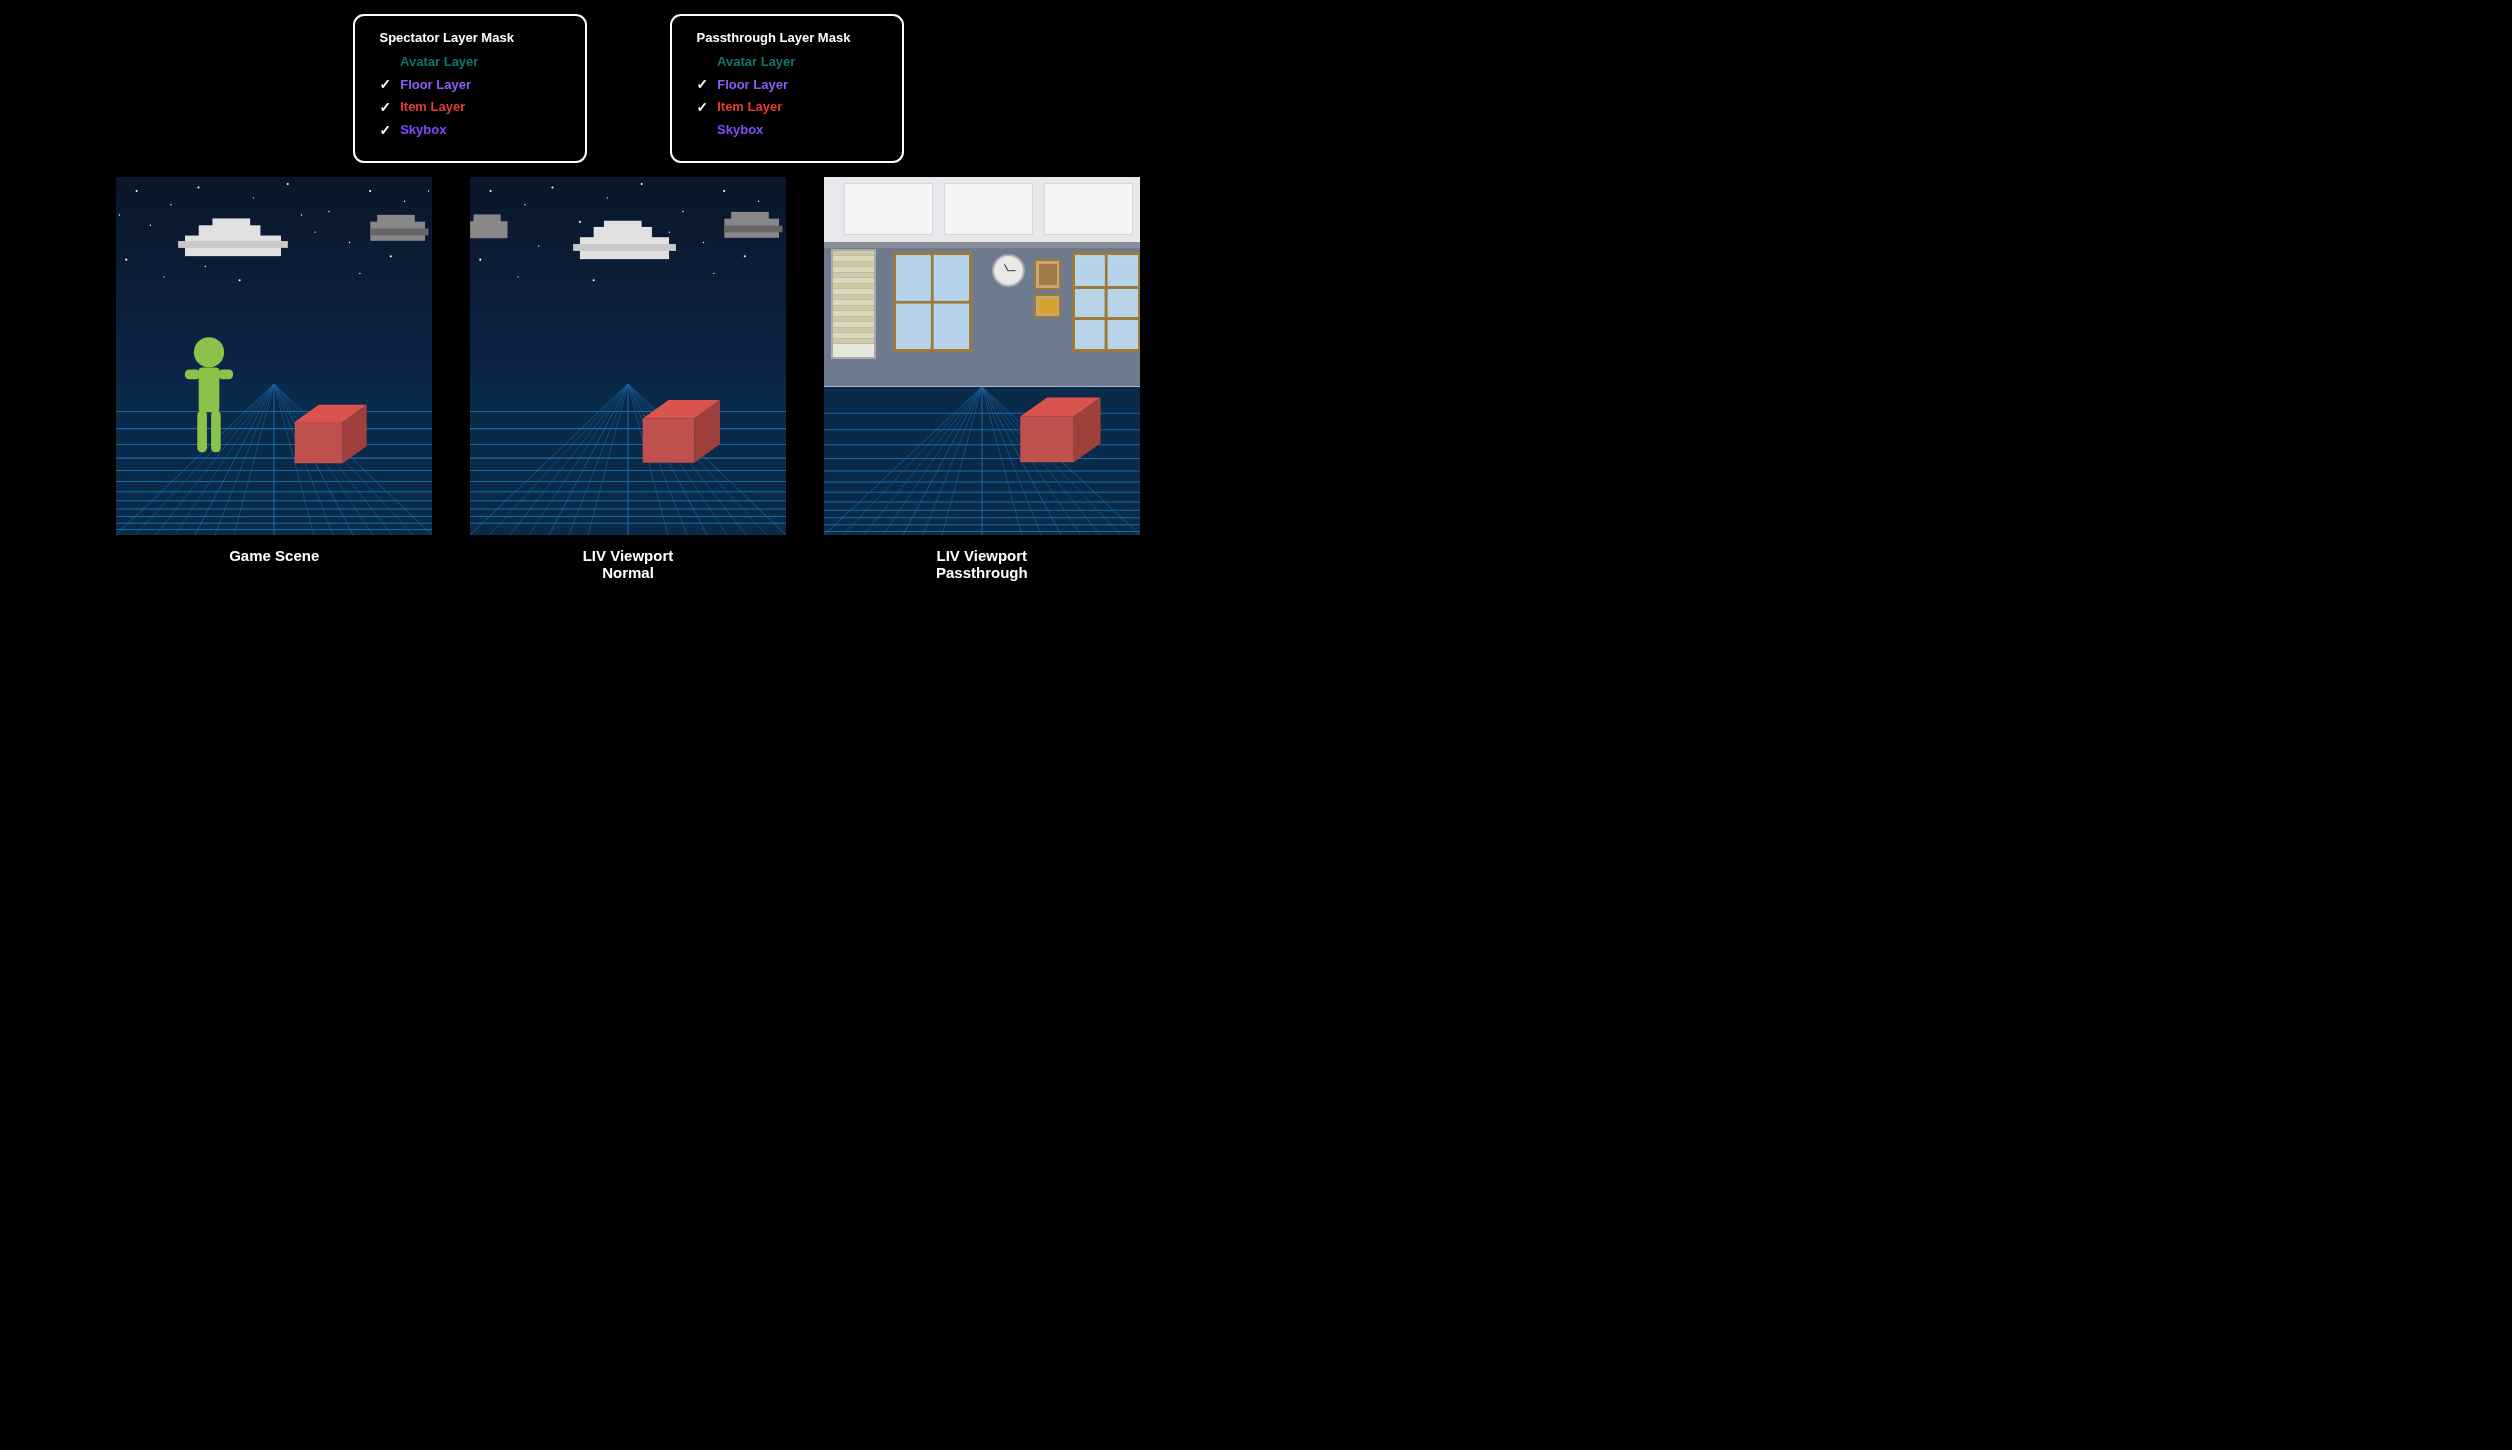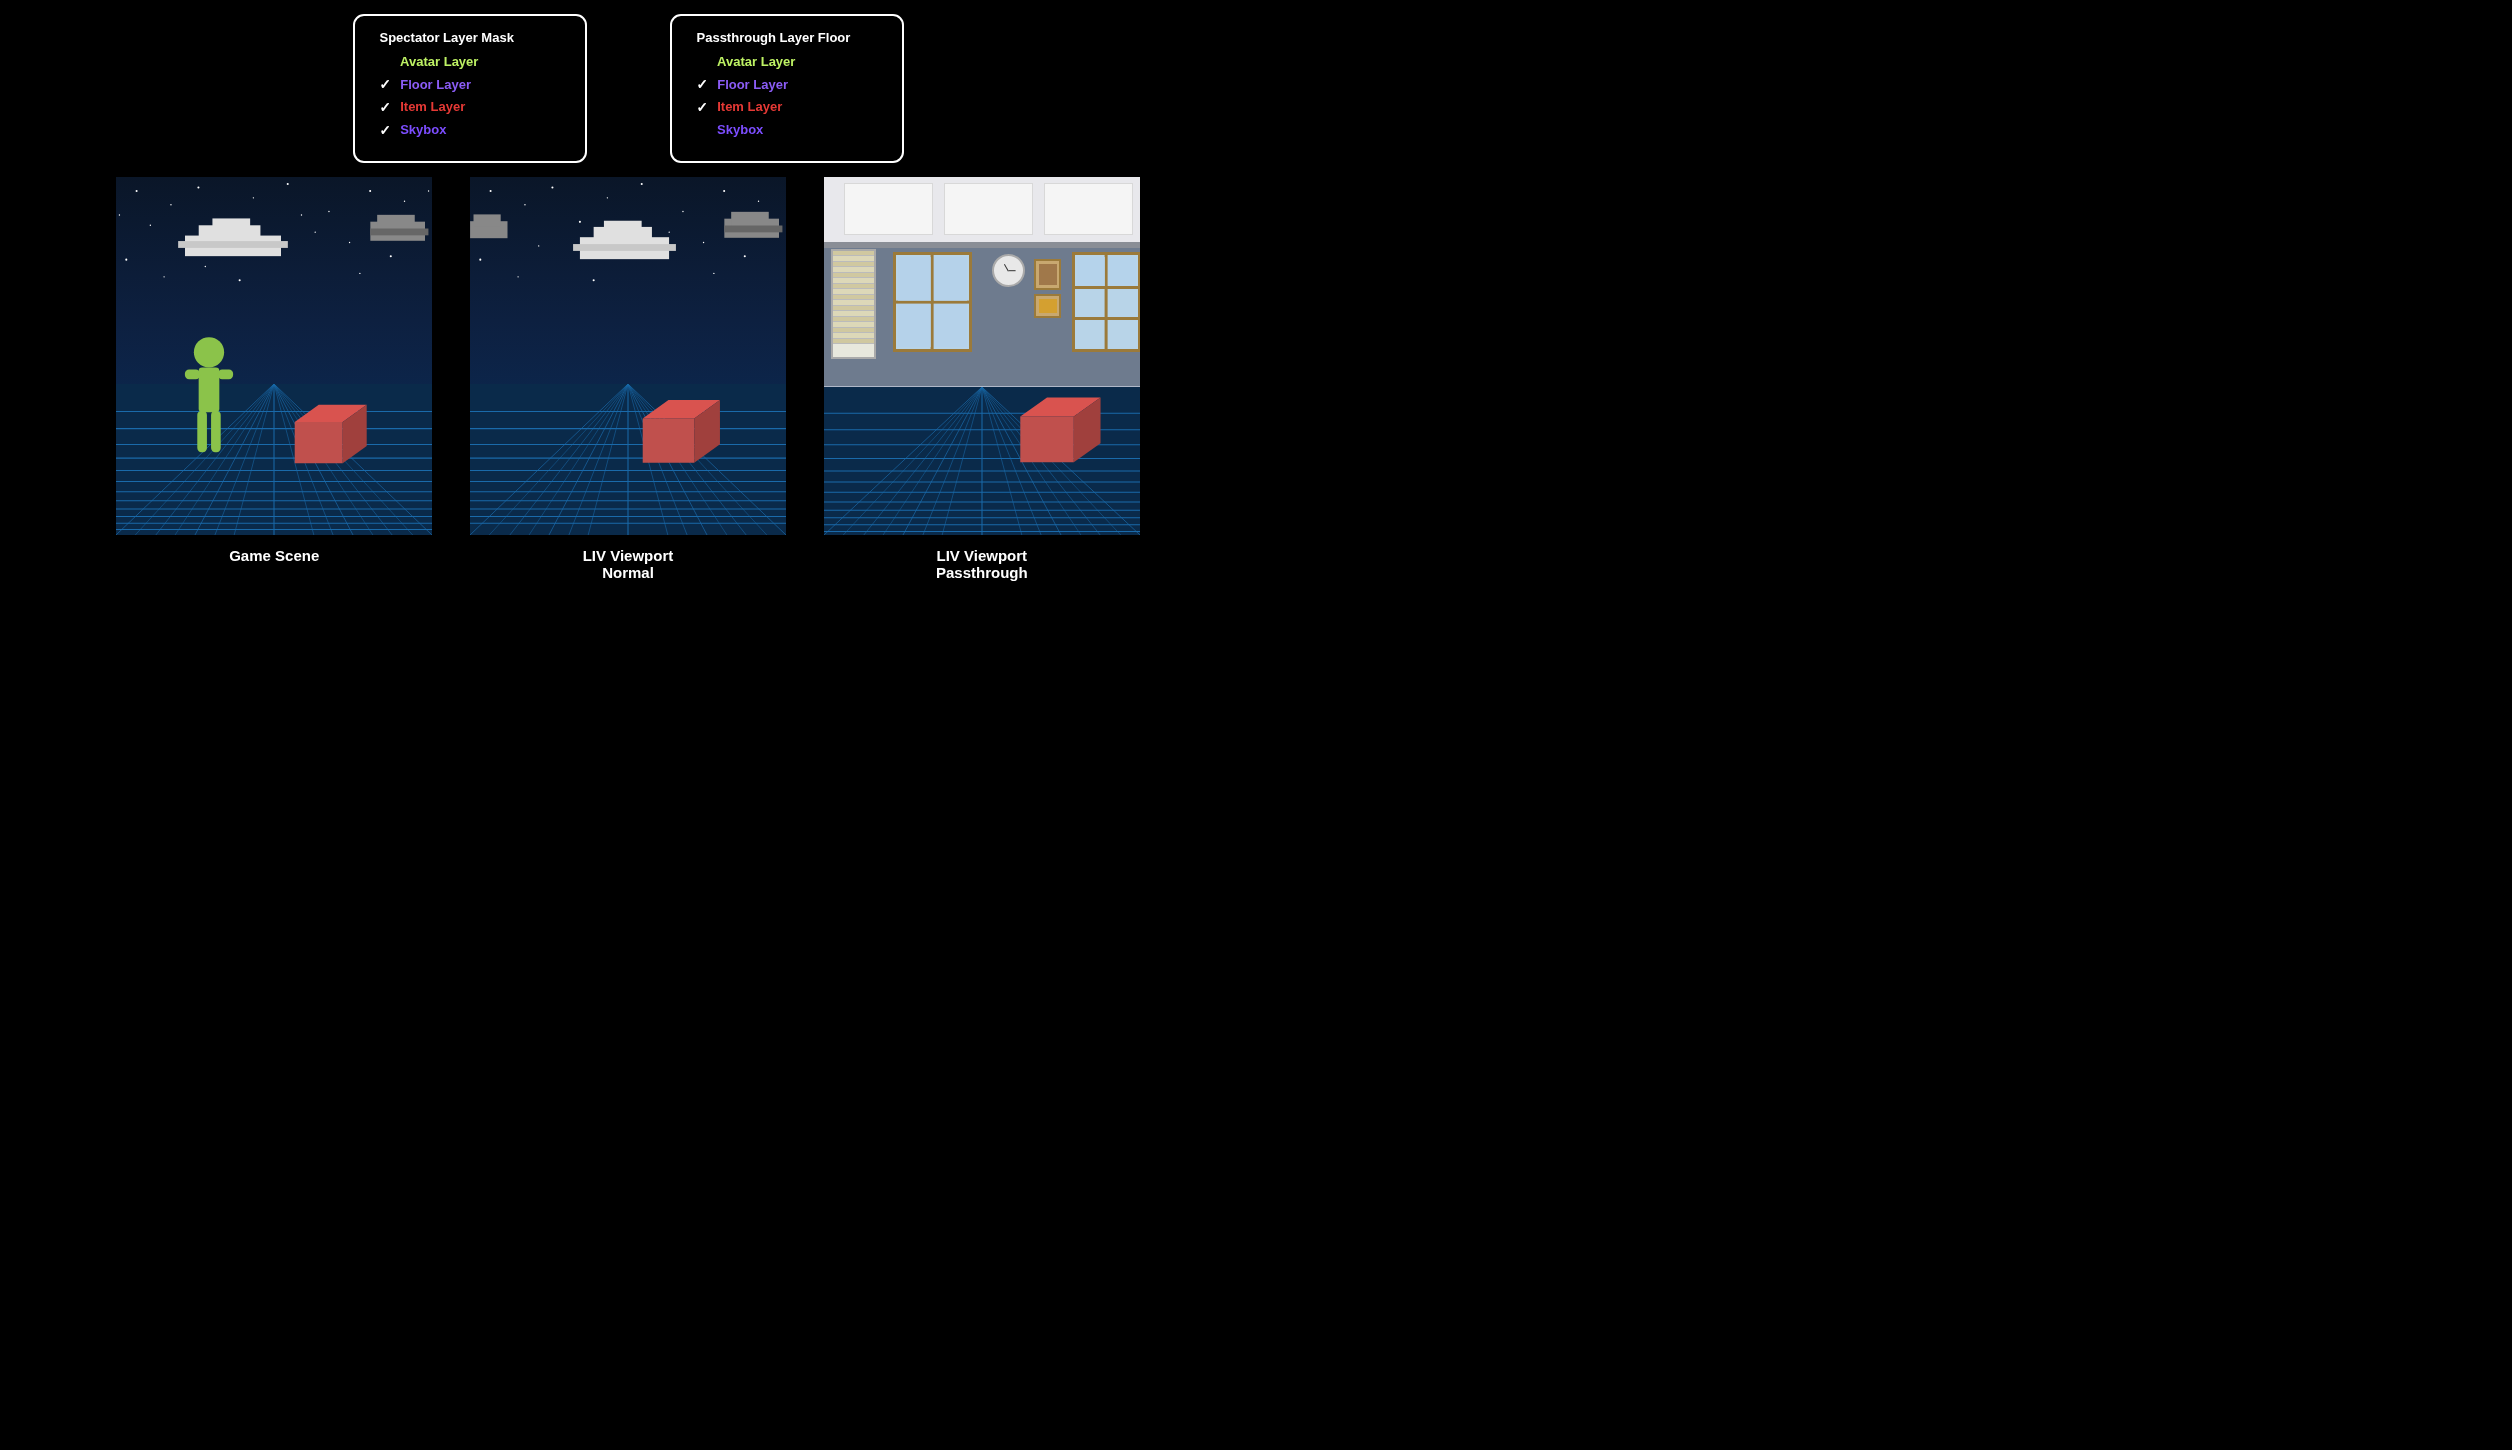--- a/index.html
+++ b/index.html
@@ -49,21 +49,21 @@
       color: #fff;
       margin-right: 6.9px;
       font-size: 13.8px;
       min-width: 13.8px;
     }
 
     .layer-item .no-check {
       min-width: 20.6px;
     }
 
-    .color-green { color: #bef264; }
+    .color-green { color: #0f766e; }
     .color-cyan { color: #8b5cf6; }
     .color-red { color: #e53935; }
     .color-purple { color: #7c4dff; }
 
     
     .bottom-section {
       display: flex;
       justify-content: center;
       gap: 12px;
       padding: 0 0;
@@ -152,21 +152,21 @@
       <span class="check">✓</span>
       <span class="color-red">Item Layer</span>
     </div>
     <div class="layer-item">
       <span class="check">✓</span>
       <span class="color-purple">Skybox</span>
     </div>
   </div>
 
   <div class="layer-mask-box">
-    <div class="layer-mask-title">Passthrough Layer Floor</div>
+    <div class="layer-mask-title">Passthrough Layer Mask</div>
     <div class="layer-item">
       <span class="no-check" style="min-width:20.6px"></span>
       <span class="color-green">Avatar Layer</span>
     </div>
     <div class="layer-item">
       <span class="check">✓</span>
       <span class="color-cyan">Floor Layer</span>
     </div>
     <div class="layer-item">
       <span class="check">✓</span>

